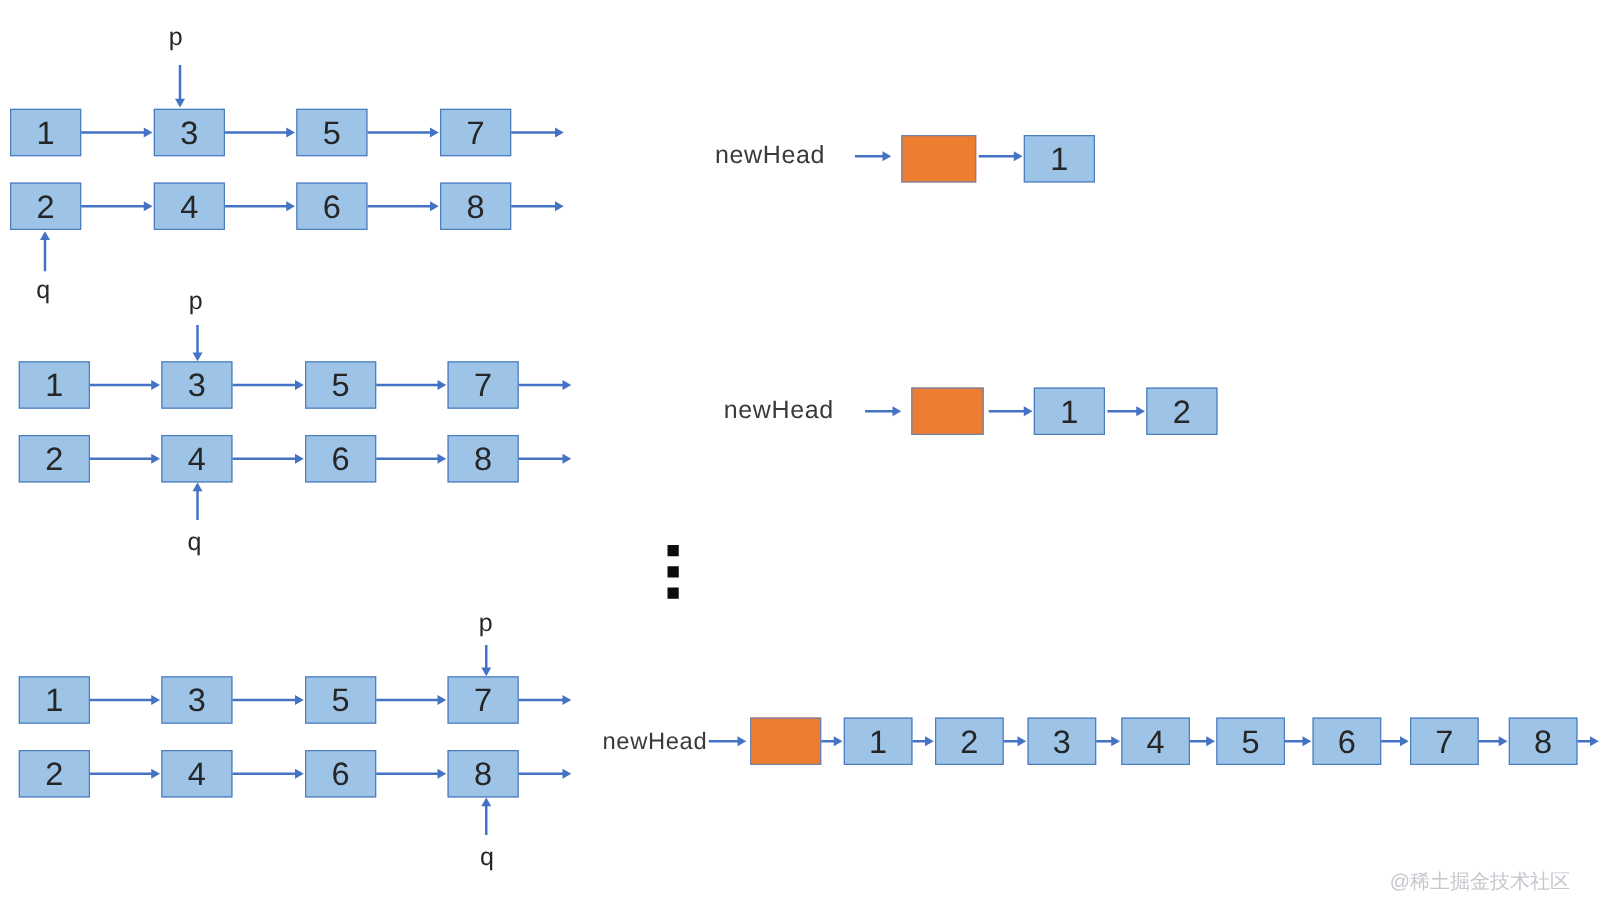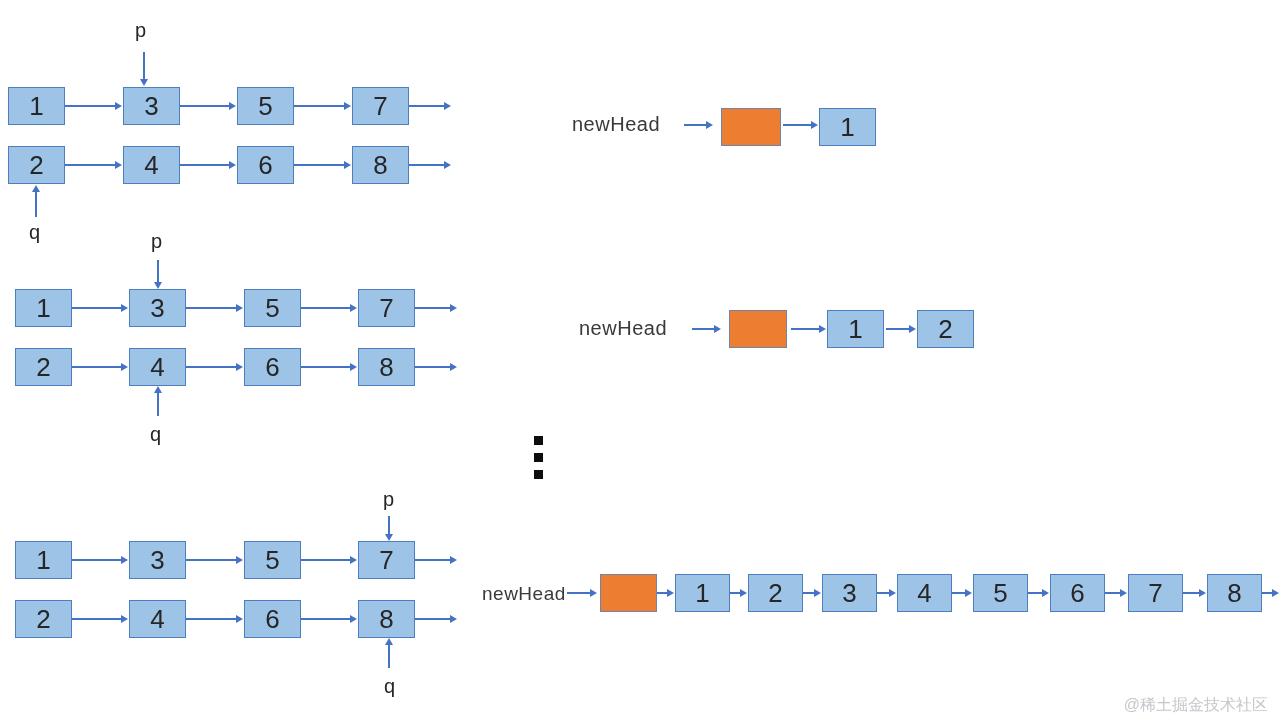--- a/index.html
+++ b/index.html
@@ -45,21 +45,21 @@
   .ptr {
     position:absolute; font-size:20px; font-weight:300;
     color:var(--text,#262626); line-height:1;
   }
   .newhead {
     position:absolute; font-size:20px; font-weight:300;
     color:#3a3a3a; line-height:1; letter-spacing:0.5px;
   }
   .dot { position:absolute; width:9px; height:9px; background:#0d0d0d; }
   .watermark {
-    position:absolute; right:12px; bottom:4px;
+    position:absolute; right:24px; bottom:4px;
     font-size:16px; color:var(--watermark,#c6c6cd);
   }
 </style>
 </head>
 <body>
 
 <div class="layer">
 
   <div>
     <span class="ptr" style="left:135px;top:20px">p</span>

